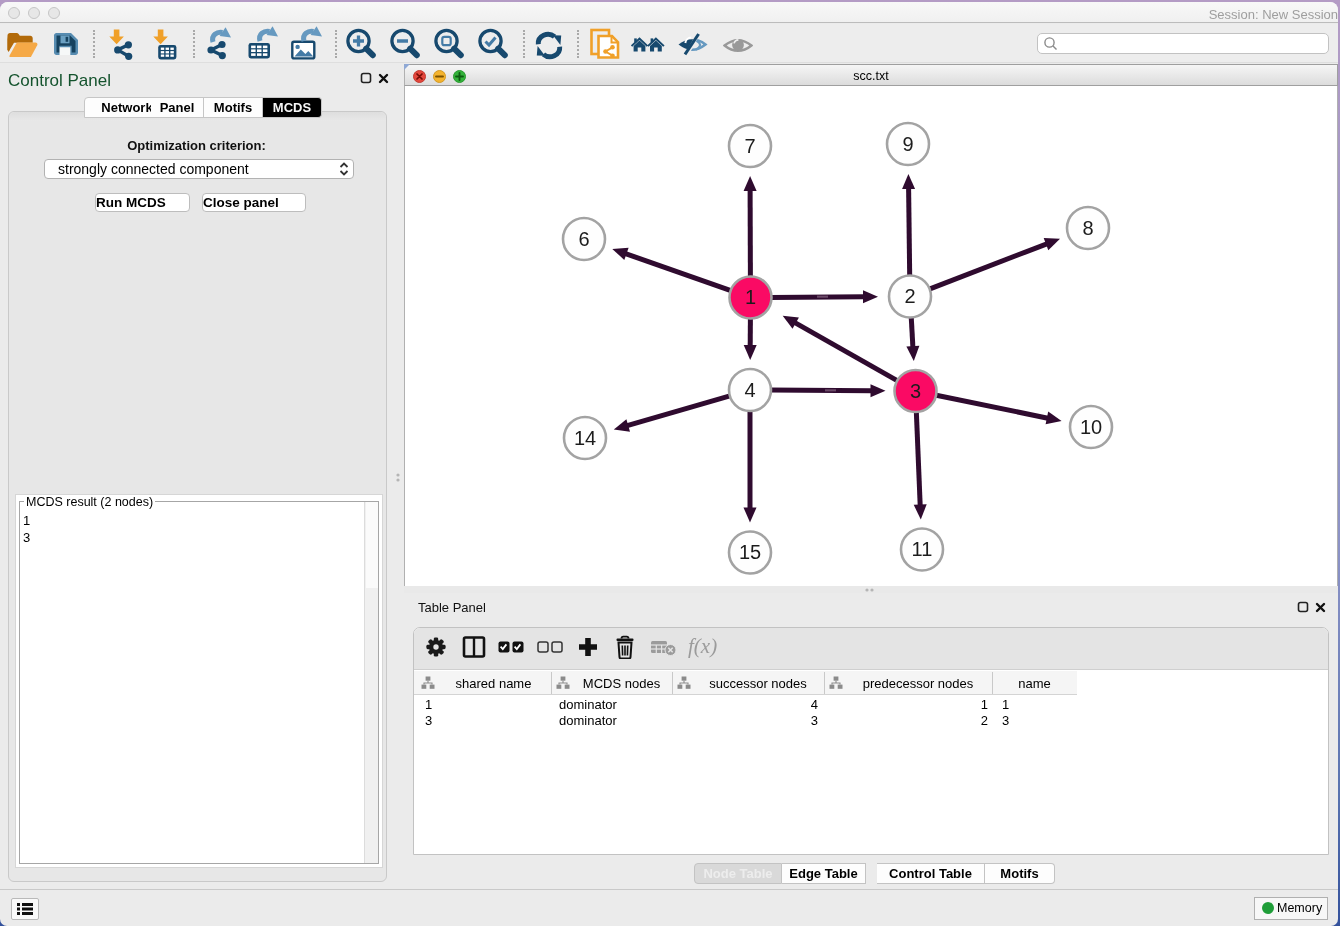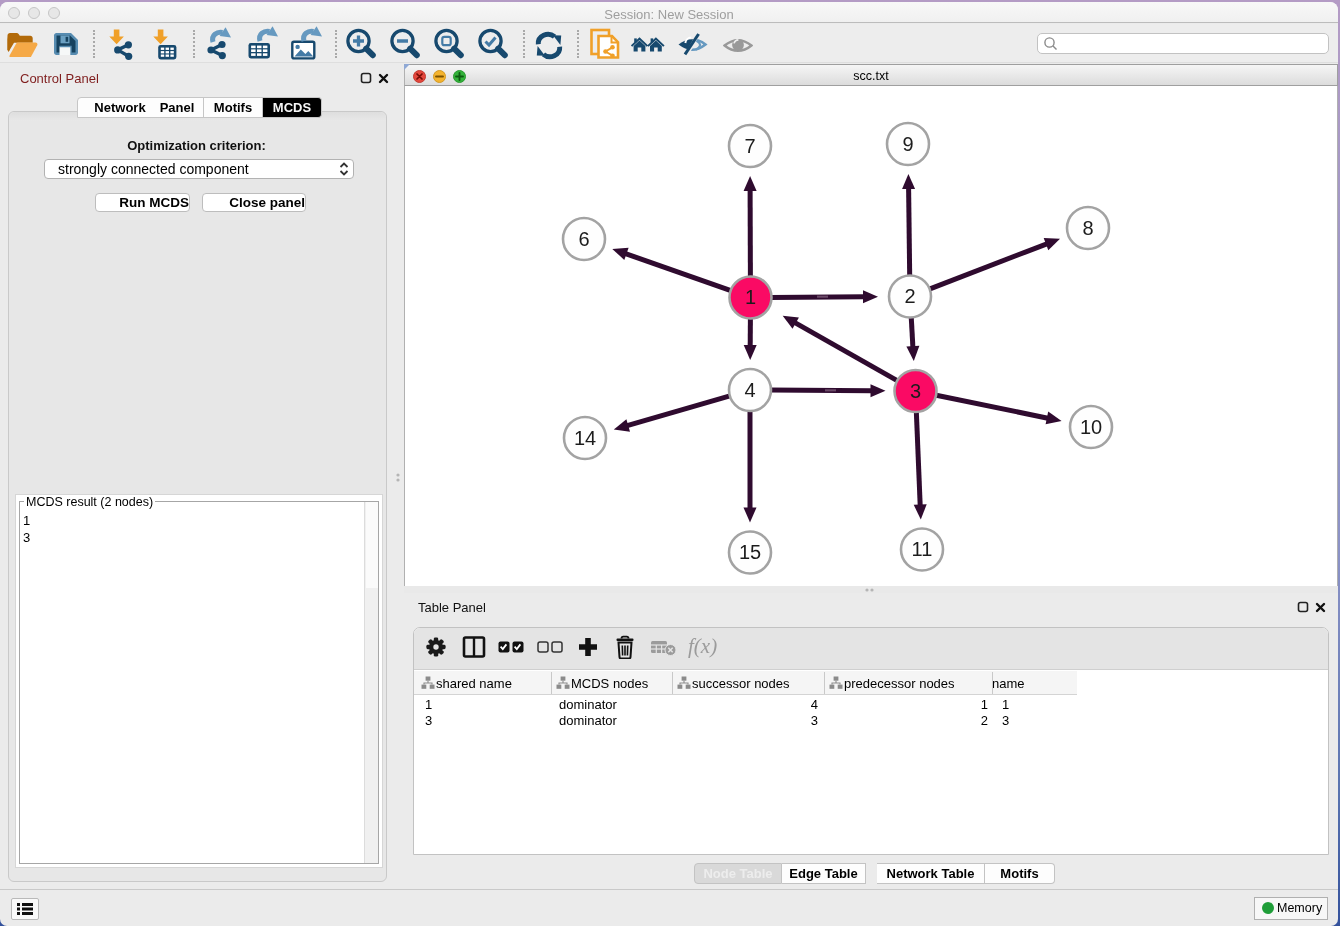--- a/index.html
+++ b/index.html
@@ -1,51 +1,51 @@
 <!DOCTYPE html>
 <html><head><meta charset="utf-8"><style>
 *{margin:0;padding:0;box-sizing:border-box}
 html,body{width:1340px;height:926px;overflow:hidden}
 body{font-family:"Liberation Sans",sans-serif;background:linear-gradient(180deg,#b49bc5 0%,#9a97c7 35%,#8b92c6 60%,#5a74b0 85%,#33519c 100%)}
 #win{position:absolute;top:2px;left:0;width:1338px;height:924px;border-radius:8px 8px 7px 7px;overflow:hidden;background:#ebebeb}
 #app{position:absolute;top:-2px;left:0;width:1340px;height:926px}
 .abs{position:absolute}
 #titlebar{left:0;top:2px;width:1338px;height:21px;background:linear-gradient(#f8f8f8,#f0f0f0);border-bottom:1px solid #bcbcbc}
 .tl{position:absolute;top:7px;width:12px;height:12px;border-radius:50%;background:#e7e7e7;border:1px solid #c5c5c5}
-#ttext{left:0;top:7px;width:1338px;text-align:center;font-size:13px;color:#9e9e9e}
+#ttext{left:0;top:7px;width:1338px;text-align:right;font-size:13px;color:#9e9e9e}
 #toolbar{left:0;top:24px;width:1338px;height:39px;background:#ededed;border-bottom:1px solid #dedede}
 .sep{position:absolute;top:30px;height:28px;width:0;border-left:2px dotted #a9a9a9}
 #search{left:1037px;top:33px;width:292px;height:21px;background:#fff;border:1px solid #c2c2c2;border-radius:5px}
 #cp{left:0;top:63px;width:393px;height:827px;background:#ebebeb}
-#cptitle{left:20px;top:71px;font-size:13px;color:#7f1d1d}
+#cptitle{left:8px;top:71px;font-size:17px;color:#14532d}
 .tab{position:absolute;top:97px;height:21px;background:#fdfdfd;border:1px solid #c6c6c6;font-size:13px;font-weight:bold;color:#000;text-align:center;line-height:20px;z-index:3}
 #panel{left:8px;top:111px;width:379px;height:771px;background:#e7e7e7;border:1px solid #c9c9c9;border-radius:6px;z-index:1}
 #panel:before{content:"";position:absolute;left:0;top:0;width:100%;height:9px;background:linear-gradient(#dedede,#e8e8e8);border-radius:6px 6px 0 0}
 #optlabel{left:0px;top:138px;width:393px;text-align:center;font-size:13px;font-weight:bold;color:#111;z-index:2}
 #dd{left:44px;top:159px;width:310px;height:20px;background:#fff;border:1px solid #b2b2b2;border-radius:4px;font-size:14px;color:#000;line-height:18px;padding-left:13px;z-index:2}
-.btn{position:absolute;top:193px;height:19px;background:#fff;border:1px solid #bdbdbd;border-radius:4px;font-size:13.5px;font-weight:bold;color:#000;text-align:right;line-height:18px;z-index:2}
+.btn{position:absolute;top:193px;height:19px;background:#fff;border:1px solid #bdbdbd;border-radius:4px;font-size:13.5px;font-weight:bold;color:#000;text-align:left;line-height:18px;z-index:2}
 #fbox{left:15px;top:494px;width:368px;height:374px;background:#fff;border:1px solid #d6d6d6;z-index:2}
 #fborder{left:19px;top:501px;width:360px;height:363px;border:1px solid #a6a6a6;z-index:2}
 #flegend{left:24px;top:495px;font-size:12.5px;color:#000;background:#fff;padding:0 2px;z-index:2}
 #fscroll{left:364px;top:502px;width:14px;height:361px;background:#f0f0f0;border-left:1px solid #dcdcdc;z-index:2}
 #fthumb{left:366px;top:502px;width:12px;height:86px;background:#fbfbfb;z-index:2}
 #fv1{left:23px;top:513px;font-size:13px;color:#000;z-index:2}
 #fv2{left:23px;top:530px;font-size:13px;color:#000;z-index:2}
 #ntitle{left:404px;top:64px;width:934px;height:22px;background:linear-gradient(#f6f6f6,#dcdcdc);border:1px solid #9f9f9f;border-left:1px solid #b0b0b0}
 #nttext{left:404px;top:69px;width:934px;text-align:center;font-size:12.5px;font-weight:normal;color:#000}
 .mac{position:absolute;top:70px;width:13px;height:13px;border-radius:50%}
 #canvas{left:404px;top:86px;width:934px;height:501px;background:#fff;border-left:1px solid #b0b0b0;border-right:1px solid #b0b0b0;border-bottom:1px solid #cfcfcf}
 #hdiv{left:404px;top:586px;width:934px;height:7px;background:#e9e9e9}
 #tp{left:404px;top:593px;width:934px;height:297px;background:#ebebeb}
 #tptitle{left:418px;top:600px;font-size:13px;color:#111}
 #tcont{left:413px;top:627px;width:916px;height:228px;background:#fff;border:1px solid #c2c2c2;border-radius:7px 7px 0 0}
 #ttool{left:414px;top:628px;width:914px;height:42px;background:#e4e4e4;border-radius:6px 6px 0 0;border-bottom:1px solid #cfcfcf}
 #thead{left:414px;top:671px;width:663px;height:24px;background:#f5f5f5;border-bottom:1px solid #d4d4d4}
 .hsep{position:absolute;top:672px;height:22px;width:1px;background:#c9c9c9}
-.hlabel{position:absolute;top:676px;font-size:13px;color:#000;text-align:left}
+.hlabel{position:absolute;top:676px;font-size:13px;color:#000;text-align:center}
 .cell{position:absolute;font-size:13px;color:#000}
 .btab{position:absolute;top:863px;height:21px;background:#fdfdfd;border:1px solid #c3c3c3;font-size:13px;font-weight:bold;color:#000;text-align:center;line-height:20px}
 #statusline{left:0;top:889px;width:1338px;height:1px;background:#c9c9c9}
 #listbtn{left:11px;top:898px;width:28px;height:22px;background:#fafafa;border:1px solid #b9b9b9;border-radius:2px}
 #membtn{left:1254px;top:897px;width:74px;height:23px;background:#f7f7f7;border:1px solid #b0b0b0;font-size:12.5px;color:#000}
 </style></head>
 <body>
 <div id="win">
     <div id="app">
 <div class="abs" id="titlebar"></div>
@@ -208,21 +208,21 @@
       </svg>
 <div class="abs" id="cp"></div>
 <div class="abs" id="cptitle">Control Panel</div>
 <svg class="abs" style="left:360px;top:72px" width="12" height="12">
         <rect x="1.5" y="1.5" width="9" height="9" rx="2" fill="none" stroke="#222" stroke-width="1.6"></rect>
       </svg>
 <svg class="abs" style="left:378px;top:73px" width="11" height="11">
         <path d="M2 2 L9 9 M9 2 L2 9" stroke="#111" stroke-width="2.4" stroke-linecap="round"></path>
       </svg>
 <div class="abs" id="panel"></div>
-<div class="tab" style="left:77px;width:86px;border-radius:4px 0 0 0">Network</div>
+<div class="tab" style="left:84px;width:86px;border-radius:4px 0 0 0">Network</div>
 <div class="tab" style="left:151px;width:53px;border-left:none">Panel</div>
 <div class="tab" style="left:204px;width:59px;border-left:none">Motifs</div>
 <div class="tab" style="left:263px;width:59px;border-left:none;border-radius:0 4px 4px 0;background:#000000;color:#f7f7f7">MCDS</div>
 <div class="abs" id="dd">strongly connected component</div>
 <div class="abs" id="optlabel">Optimization criterion:</div>
 <svg class="abs" style="left:338px;top:161px;z-index:2" width="12" height="16">
         <path d="M2.5 6 L6 2.5 L9.5 6" fill="none" stroke="#333" stroke-width="1.8"></path>
         <path d="M2.5 10 L6 13.5 L9.5 10" fill="none" stroke="#333" stroke-width="1.8"></path>
       </svg>
 <div class="btn" style="left:95px;width:95px">Run MCDS</div>
@@ -421,21 +421,21 @@
 <div class="cell" style="left:672px;top:697px;width:146px;text-align:right">4</div>
 <div class="cell" style="left:824px;top:697px;width:164px;text-align:right">1</div>
 <div class="cell" style="left:1002px;top:697px">1</div>
 <div class="cell" style="left:425px;top:713px">3</div>
 <div class="cell" style="left:559px;top:713px">dominator</div>
 <div class="cell" style="left:672px;top:713px;width:146px;text-align:right">3</div>
 <div class="cell" style="left:824px;top:713px;width:164px;text-align:right">2</div>
 <div class="cell" style="left:1002px;top:713px">3</div>
 <div class="btab" style="left:694px;width:88px;border-radius:4px 0 0 4px;background:#d9d9d9;color:#ededed">Node Table</div>
 <div class="btab" style="left:782px;width:84px;border-left:none">Edge Table</div>
-<div class="btab" style="left:877px;width:108px;border-left:none">Network Table</div>
+<div class="btab" style="left:877px;width:108px;border-left:none">Control Table</div>
 <div class="btab" style="left:985px;width:70px;border-left:none;border-radius:0 4px 4px 0">Motifs</div>
 <div class="abs" id="statusline"></div>
 <div class="abs" id="listbtn"></div>
 <svg class="abs" style="left:16px;top:902px" width="18" height="14">
         <g fill="#111">
           <rect x="1" y="1" width="3" height="3"></rect>
           <rect x="1" y="5.5" width="3" height="3"></rect>
           <rect x="1" y="10" width="3" height="3"></rect>
           <rect x="6" y="1" width="11" height="3"></rect>
           <rect x="6" y="5.5" width="11" height="3"></rect>

